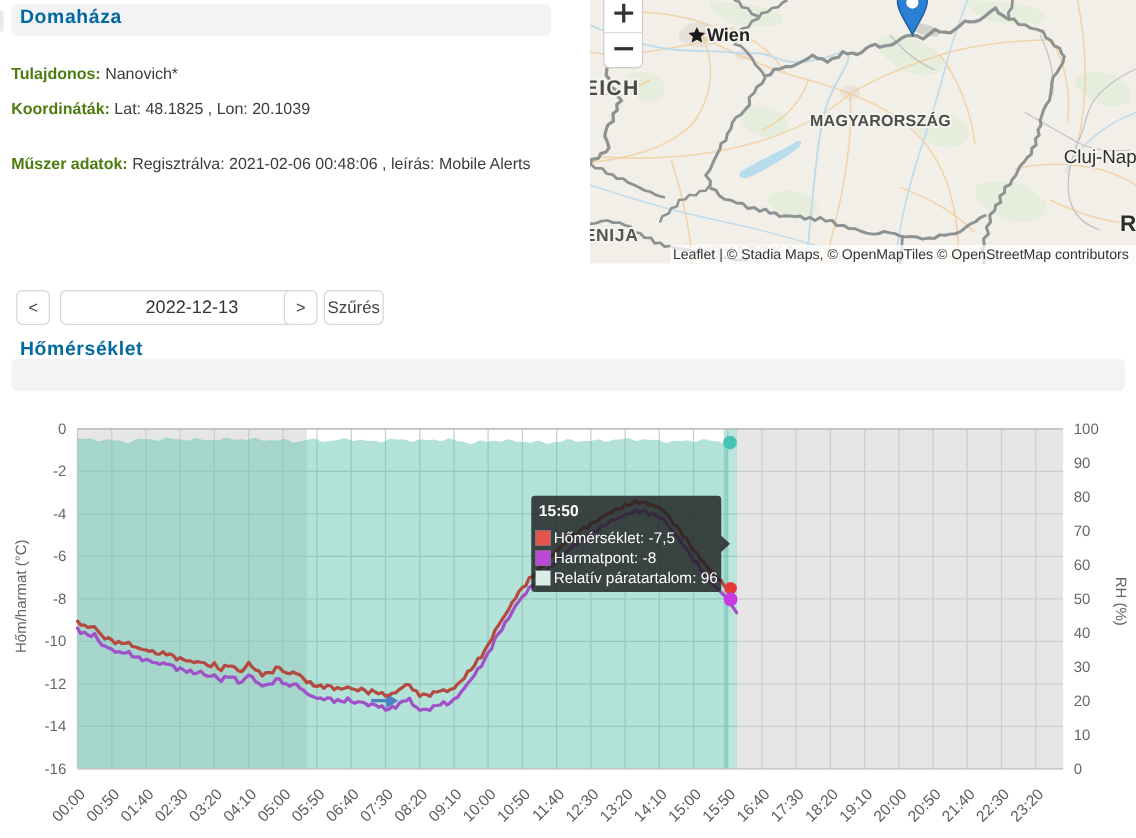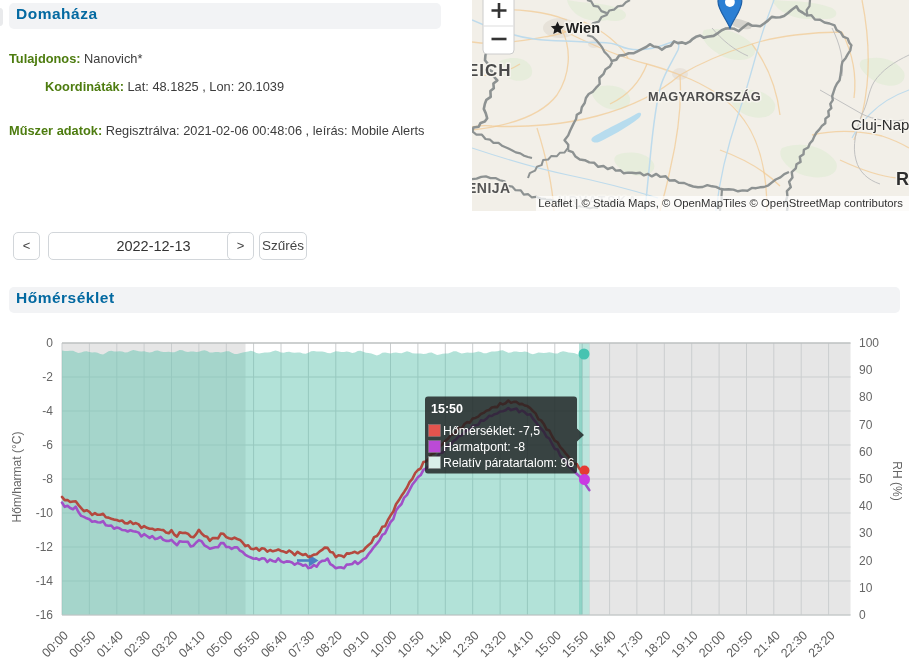--- a/index.html
+++ b/index.html
@@ -14,21 +14,21 @@
 </style>
 </head>
 <body>
 
 <div style="position:absolute;left:-4px;top:8px;width:7px;height:18px;background:#e9eaec;border-radius:4px;"></div>
 
 <div class="hdrbar" style="left:9px;top:3px;width:432px;height:26px;"></div>
 <div class="hdrtxt" style="position:absolute;left:16px;top:5px;">Domaháza</div>
 
 <div class="inforow" style="top:51px;"><span class="lbl">Tulajdonos:</span> Nanovich*</div>
-<div class="inforow" style="top:79px;margin-left:36px;"><span class="lbl">Koordináták:</span> Lat: 48.1825 , Lon: 20.1039</div>
+<div class="inforow" style="top:79px;"><span class="lbl">Koordináták:</span> Lat: 48.1825 , Lon: 20.1039</div>
 <div class="inforow" style="top:105px;margin-top:18px;"><span class="lbl">Műszer adatok:</span> Regisztrálva: 2021-02-06 00:48:06 , leírás: Mobile Alerts</div>
 
 <div style="position:absolute;left:472px;top:0;width:437px;height:211px;overflow:hidden;">
 <svg width="437" height="211" viewBox="0 0 437 211" style="position:absolute;left:0;top:0;">
 <rect x="0" y="0" width="437" height="211" fill="#f2efe8"></rect>
 <ellipse cx="88" cy="28" rx="17" ry="10" fill="#e6e0d7" fill-opacity="0.9"></ellipse>
 <ellipse cx="208" cy="74" rx="8" ry="6" fill="#e6e0d7" fill-opacity="0.8"></ellipse>
 <ellipse cx="122" cy="44" rx="6" ry="4" fill="#e6e0d7" fill-opacity="0.8"></ellipse>
 <path d="M95,0 C115,4 135,2 150,10 C160,16 150,24 135,20 C115,24 98,14 95,0 Z" fill="#e4ecd8" fill-opacity="0.8"></path>
 <path d="M300,0 C320,2 340,0 360,8 C370,14 362,22 345,18 C325,22 305,12 300,0 Z" fill="#e4ecd8" fill-opacity="0.8"></path>
@@ -104,21 +104,21 @@
       </g>
 </svg>
 </div>
 
 <div class="btn" style="left:13px;top:232px;width:27px;height:28px;line-height:26px;">&lt;</div>
 <div class="btn" style="left:48px;top:232px;width:202px;height:28px;line-height:26px;text-align:center;padding-left:9px;font-size:14.5px;color:#333;">2022-12-13</div>
 <div class="btn" style="left:227px;top:232px;width:27px;height:28px;line-height:26px;">&gt;</div>
 <div class="btn" style="left:259px;top:232px;width:48px;height:28px;line-height:26px;font-size:13.5px;">Szűrés</div>
 
 <div class="hdrbar" style="left:9px;top:287px;width:891px;height:26px;"></div>
-<div class="hdrtxt" style="position:absolute;left:16px;top:289px;">Hőmérséklet</div>
+<div class="hdrtxt" style="position:absolute;left:16px;top:271px;">Hőmérséklet</div>
 
 <div style="position:absolute;left:0;top:0;width:909px;height:670px;">
 <svg width="909" height="670" viewBox="0 0 909 670" style="position:absolute;left:0;top:0;">
 <rect x="62" y="343" width="183.5" height="272" fill="#e6e6e6"></rect>
 <rect x="589" y="343" width="261.5" height="272" fill="#e6e6e6"></rect>
 <path d="M62,343V615 M89.4,343V615 M116.8,343V615 M144.1,343V615 M171.5,343V615 M198.9,343V615 M226.3,343V615 M253.6,343V615 M281,343V615 M308.4,343V615 M335.8,343V615 M363.2,343V615 M390.5,343V615 M417.9,343V615 M445.3,343V615 M472.7,343V615 M500.1,343V615 M527.4,343V615 M554.8,343V615 M582.2,343V615 M609.6,343V615 M636.9,343V615 M664.3,343V615 M691.7,343V615 M719.1,343V615 M746.5,343V615 M773.8,343V615 M801.2,343V615 M828.6,343V615 M62,343H850.5 M62,377H850.5 M62,411H850.5 M62,445H850.5 M62,479H850.5 M62,513H850.5 M62,547H850.5 M62,581H850.5 M62,615H850.5" stroke="#cbcecf" stroke-width="1" fill="none"></path>
 <path d="M62,615 L62,350.6 L64.7,350.9 L67.5,351.1 L70.2,350.8 L73,350.8 L75.7,351.9 L78.4,352.9 L81.2,352.6 L83.9,351.6 L86.6,351.3 L89.4,352 L92.1,352.4 L94.9,352.3 L97.6,352.8 L100.3,354.1 L103.1,354.4 L105.8,353 L108.5,351.3 L111.3,350.8 L114,351.4 L116.8,351.5 L119.5,351.2 L122.2,351.6 L125,352.5 L127.7,352.3 L130.4,351 L133.2,350 L135.9,350.5 L138.7,351.3 L141.4,351.4 L144.1,351.3 L146.9,351.9 L149.6,352.6 L152.3,352 L155.1,350.7 L157.8,350.4 L160.6,351.4 L163.3,352.1 L166,351.9 L168.8,351.7 L171.5,352.2 L174.3,352.3 L177,351.3 L179.7,350.1 L182.5,350.3 L185.2,351.4 L187.9,351.9 L190.7,351.5 L193.4,351.4 L196.2,351.9 L198.9,351.8 L201.6,350.7 L204.4,350.2 L207.1,351.1 L209.8,352.4 L212.6,352.6 L215.3,352.1 L218.1,352.1 L220.8,352.5 L223.5,352.1 L226.3,351.2 L229,351.3 L231.7,352.8 L234.5,354 L237.2,353.9 L240,353.2 L242.7,352.5 L245.4,352 L248.2,351.4 L250.9,350.8 L253.6,351.5 L256.4,353 L259.1,353.6 L261.9,353 L264.6,352.5 L267.3,352.4 L270.1,352.2 L272.8,351.2 L275.6,350.6 L278.3,351.2 L281,352.6 L283.8,352.8 L286.5,352 L289.2,351.8 L292,352.4 L294.7,352.7 L297.5,352.5 L300.2,352.5 L302.9,353.4 L305.7,353.8 L308.4,352.8 L311.1,351.3 L313.9,351 L316.6,351.6 L319.4,351.6 L322.1,351.4 L324.8,351.9 L327.6,353 L330.3,353.3 L333,352.3 L335.8,351.3 L338.5,351.5 L341.3,352 L344,351.9 L346.7,351.6 L349.5,352.1 L352.2,352.9 L354.9,352.4 L357.7,350.9 L360.4,350.7 L363.2,351.7 L365.9,352.8 L368.6,353.1 L371.4,353.5 L374.1,354.6 L376.9,355.4 L379.6,354.4 L382.3,352.8 L385.1,352.4 L387.8,353.1 L390.5,353.4 L393.3,352.8 L396,352.6 L398.8,353.1 L401.5,353.2 L404.2,352.2 L407,351.3 L409.7,351.9 L412.4,353.2 L415.2,353.6 L417.9,353.4 L420.7,353.6 L423.4,354.1 L426.1,353.8 L428.9,352.8 L431.6,352.6 L434.3,353.7 L437.1,354.9 L439.8,354.5 L442.6,353.7 L445.3,353.5 L448,353.5 L450.8,352.5 L453.5,351.3 L456.2,351.3 L459,352.6 L461.7,353.5 L464.5,353.1 L467.2,352.5 L469.9,352.7 L472.7,352.8 L475.4,352.2 L478.2,351.5 L480.9,352 L483.6,353.2 L486.4,353.3 L489.1,352.3 L491.8,351.5 L494.6,351.6 L497.3,351.3 L500.1,350.5 L502.8,350.3 L505.5,351.5 L508.3,352.8 L511,352.6 L513.7,351.6 L516.5,351.4 L519.2,351.9 L522,351.9 L524.7,351.6 L527.4,352.1 L530.2,353.5 L532.9,354.2 L535.6,353.5 L538.4,352.6 L541.1,352.7 L543.9,353 L546.6,352.7 L549.3,352.2 L552.1,352.7 L554.8,353.6 L557.6,353.4 L560.3,351.9 L563,351.2 L565.8,351.8 L568.5,352.6 L571.2,352.7 L574,352.9 L576.7,353.9 L579.5,354.9 L582.1,354.6 L582.1,615 Z" fill="#5fc2ad" fill-opacity="0.48"></path>
 <rect x="579" y="343" width="10.5" height="272" fill="#5fc2ad" fill-opacity="0.42"></rect>
 <path d="M62,343H850.5" stroke="#b5b9b9" stroke-width="1" fill="none"></path>
 <path d="M62,615H850.5" stroke="#c5c9c9" stroke-width="1" fill="none"></path>

